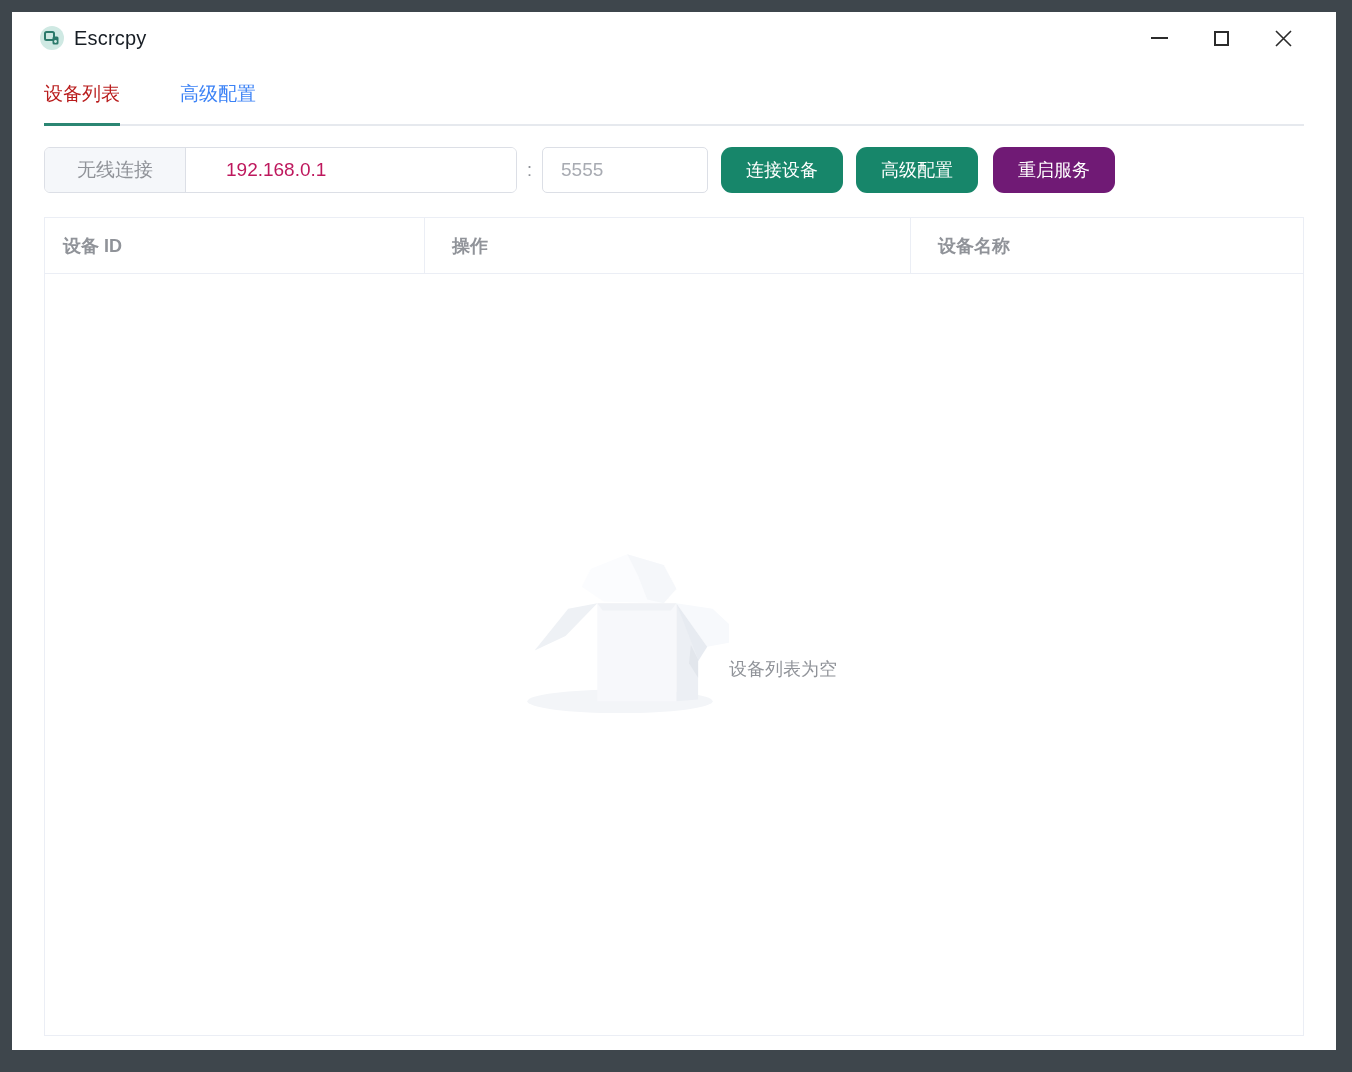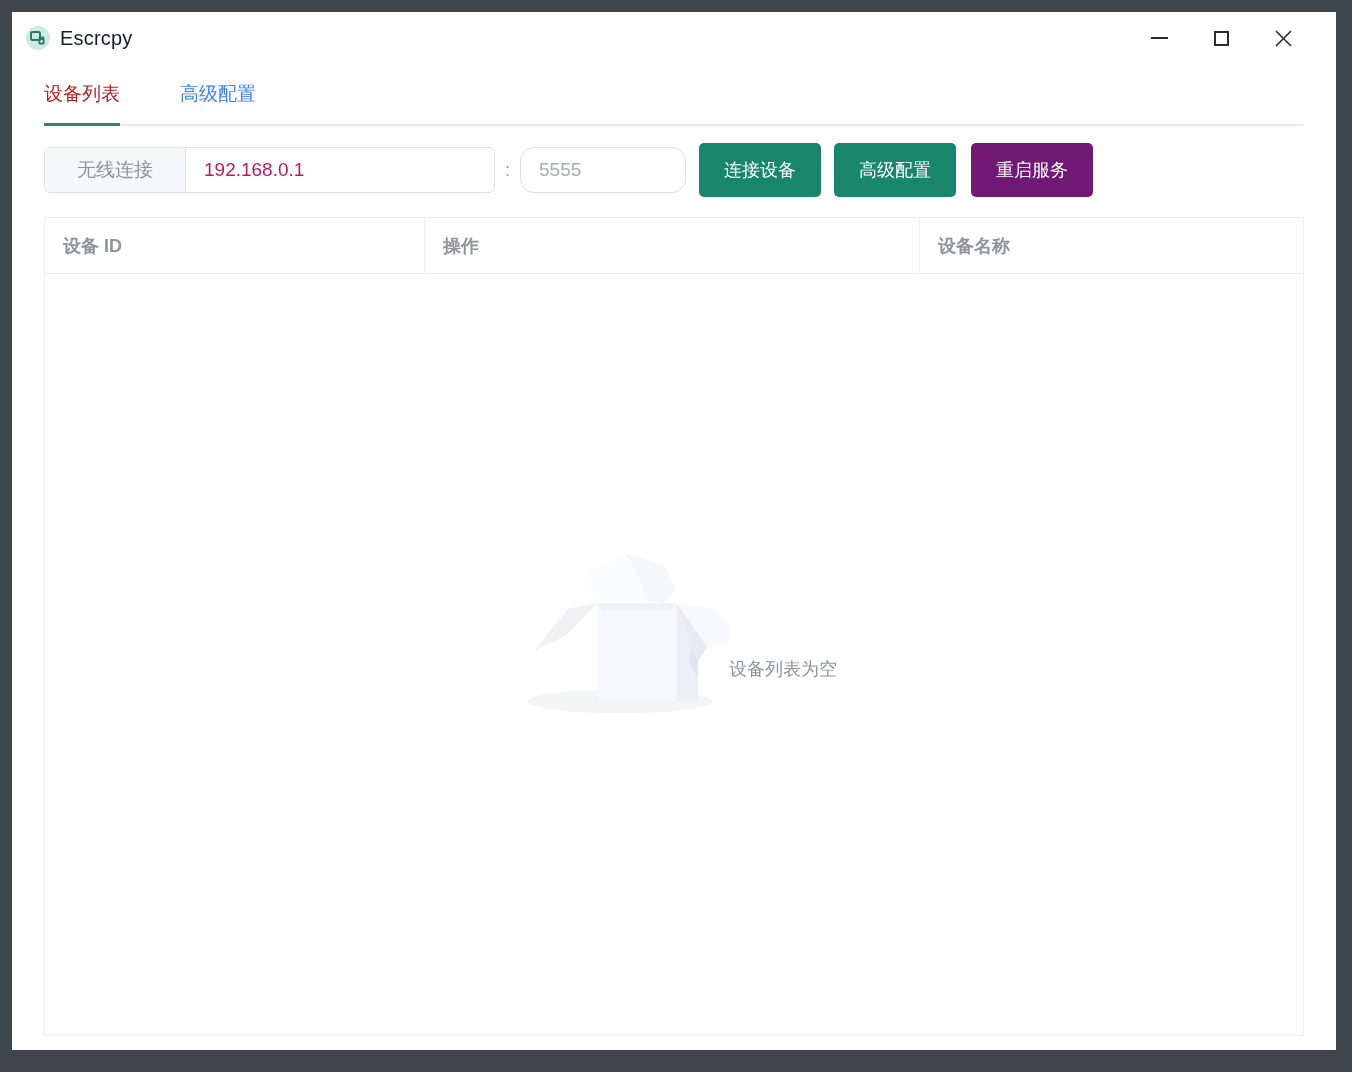--- a/index.html
+++ b/index.html
@@ -15,21 +15,21 @@
     left: 12px; top: 12px; right: 16px; bottom: 22px;
     background: #ffffff;
     display: flex;
     flex-direction: column;
   }
   
   .titlebar {
     height: 52px;
     display: flex;
     align-items: center;
-    padding-left: 14px;
+    padding-left: 28px;
     flex: 0 0 auto;
   }
   .app-icon {
     width: 24px; height: 24px;
     border-radius: 50%;
     background: #cfe9e3;
     display: flex; align-items: center; justify-content: center;
     margin-right: 10px;
   }
   .app-title {
@@ -87,20 +87,21 @@
     align-items: center;
     height: 46px;
   }
   .input-group {
     display: flex;
     height: 46px;
     border: 1px solid #dcdfe6;
     border-radius: 6px;
     overflow: hidden;
     background: #fff;
+    gap: 22px;
   }
   .input-prepend {
     background: #f5f7fa;
     color: #909399;
     border-right: 1px solid #dcdfe6;
     width: 141px;
     display: flex; align-items: center; justify-content: center;
     font-size: 19px;
   }
   .ip-input {
@@ -114,31 +115,31 @@
   }
   .colon {
     color: #909399;
     font-size: 18px;
     margin: 0 10px;
   }
   .port-input {
     width: 166px;
     height: 46px;
     border: 1px solid #dcdfe6;
-    border-radius: 14px;
+    border-radius: 5px;
     outline: none;
     font-size: 19px;
     color: #a8abb2;
     padding: 0 18px;
     font-family: "Liberation Sans", "DejaVu Sans", sans-serif;
   }
   .btn {
-    height: 54px;
+    height: 46px;
     border: none;
-    border-radius: 5px;
+    border-radius: 11px;
     color: #ffffff;
     font-size: 18px;
     padding: 0 25px;
     margin-left: 13px;
     cursor: pointer;
     font-family: "Liberation Sans", "DejaVu Sans", sans-serif;
   }
   .btn-green { background: #17866a; }
   .btn-orange { background: #701a75; margin-left: 15px; }
   
@@ -147,20 +148,21 @@
     margin: 24px 32px 14px 32px;
     border: 1px solid #ebeef5;
     display: flex;
     flex-direction: column;
     min-height: 0;
   }
   .table-header {
     flex: 0 0 56px;
     display: flex;
     border-bottom: 1px solid #ebeef5;
+    gap: 9px;
   }
   .th {
     display: flex;
     align-items: center;
     padding-left: 18px;
     font-size: 18px;
     font-weight: bold;
     color: #909399;
     border-right: 1px solid #ebeef5;
   }

